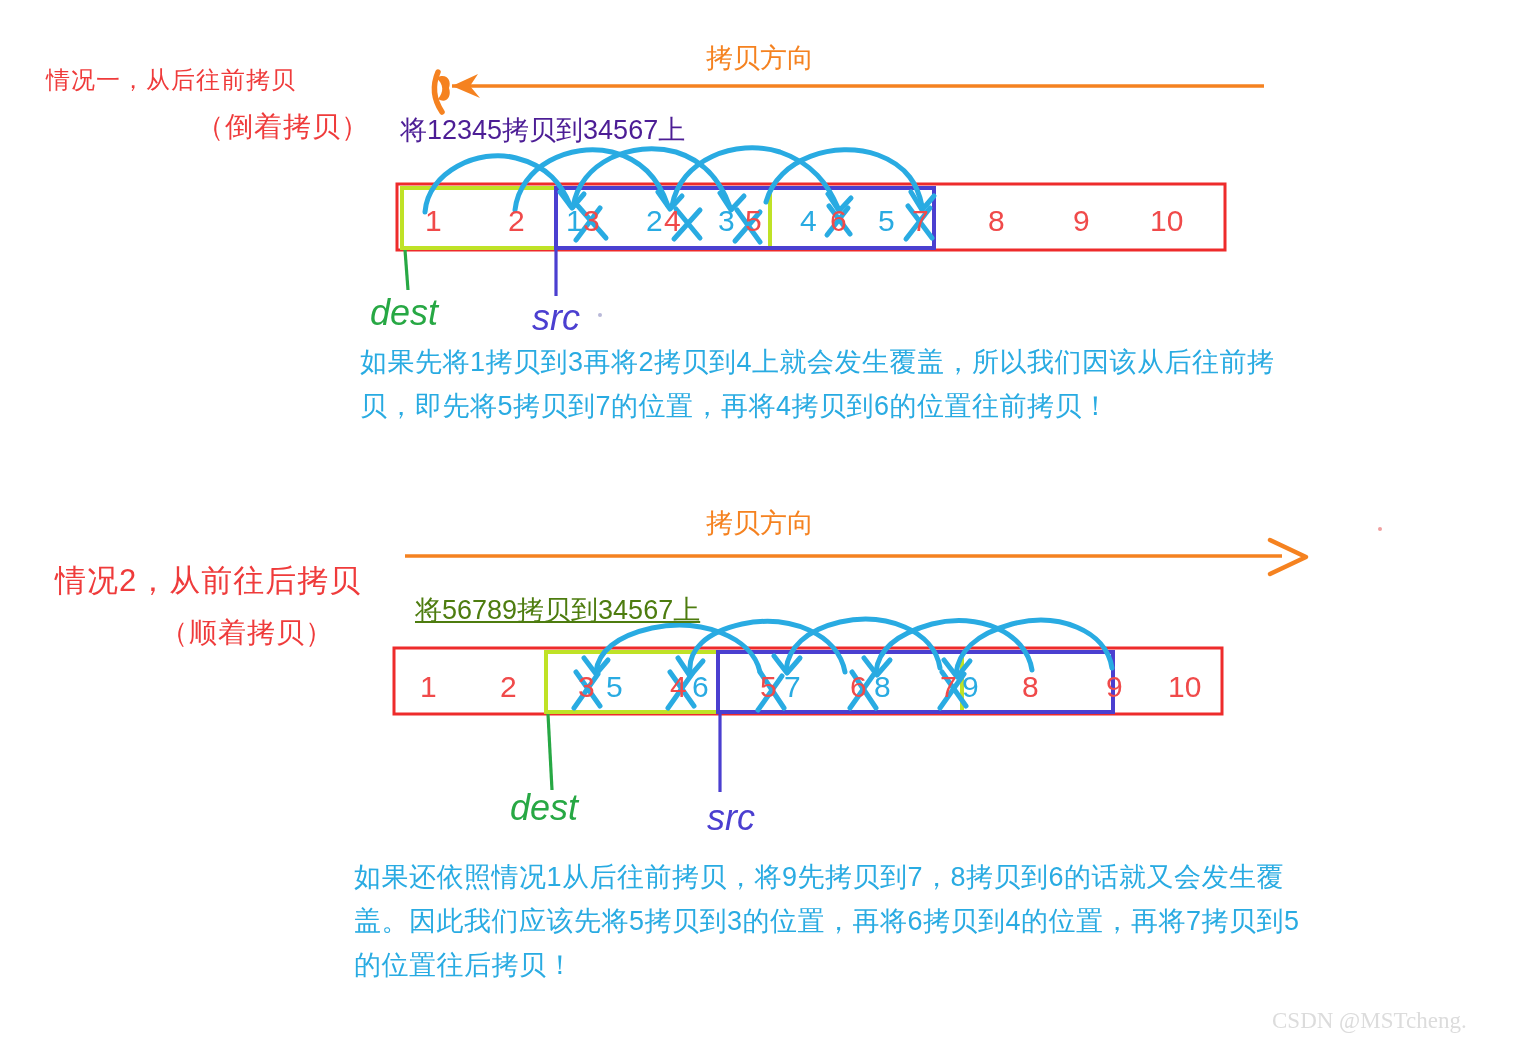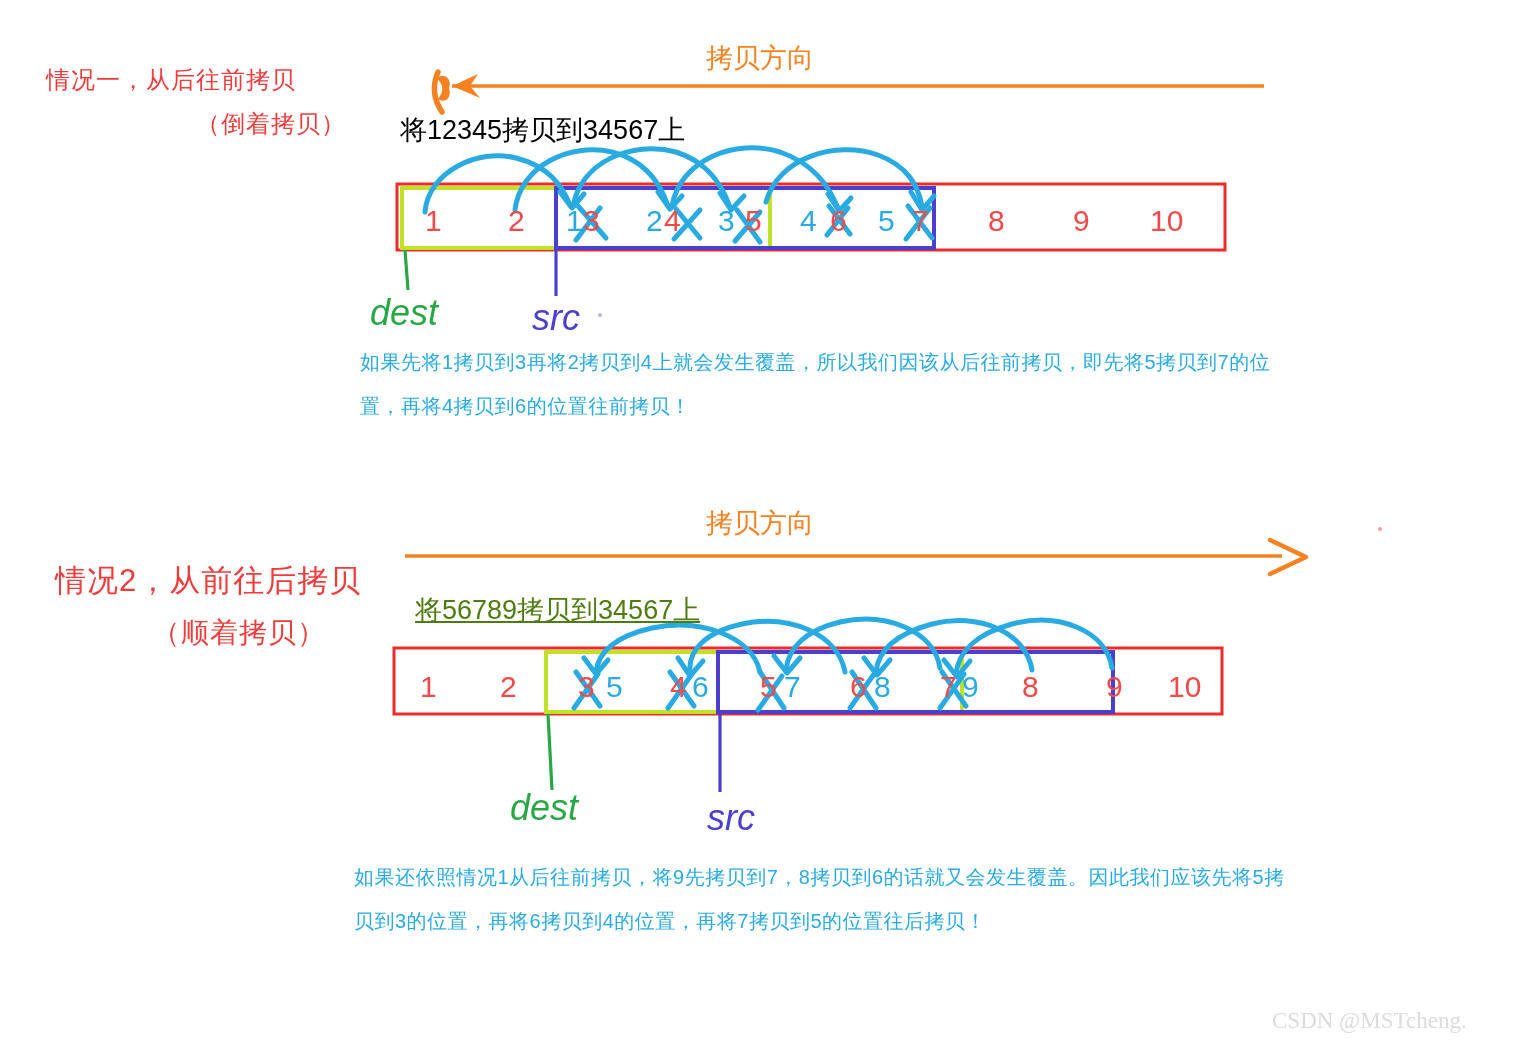--- a/index.html
+++ b/index.html
@@ -2,47 +2,47 @@
 <html><head>
 <meta charset="utf-8">
 <style>
   html,body{margin:0;padding:0;background:#ffffff;}
   body{width:1530px;height:1051px;position:relative;overflow:hidden;
        font-family:"Liberation Sans","DejaVu Sans",sans-serif;}
   .abs{position:absolute;}
 
   
   #case1-title{left:46px;top:64px;font-size:24px;color:#ef3b3b;letter-spacing:1px;}
-  #case1-sub{left:196px;top:108px;font-size:24px;color:#ef3b3b;letter-spacing:1px;}
+  #case1-sub{left:196px;top:108px;font-size:28px;color:#ef3b3b;letter-spacing:1px;}
   #case2-title{left:30px;top:560px;font-size:31px;color:#ef3b3b;letter-spacing:1px;margin-left:25px;}
-  #case2-sub{left:152px;top:614px;font-size:28px;color:#ef3b3b;letter-spacing:1px;}
+  #case2-sub{left:160px;top:614px;font-size:28px;color:#ef3b3b;letter-spacing:1px;}
 
   #dir1-label{left:706px;top:40px;font-size:27px;color:#f58220;}
   #dir2-label{left:706px;top:505px;font-size:27px;color:#f58220;}
 
-  #copy1-label{left:400px;top:112px;font-size:27px;color:#000000;}
+  #copy1-label{left:400px;top:112px;font-size:27px;color:#4c1d95;}
   #copy2-label{left:415px;top:592px;font-size:27px;color:#4d7c0f;text-decoration:underline;}
 
   
   #canvas{left:0;top:0;width:1530px;height:1051px;pointer-events:none;}
 
   
   .cellnum{position:absolute;font-size:30px;line-height:1;}
   .cn-red{color:#f04a4a;}
   .cn-blue{color:#29abe2;}
 
   
   .lbl{position:absolute;font-size:36px;line-height:1;font-style:italic;}
   #dest1{left:370px;top:295px;color:#27a844;}
   #src1{left:532px;top:300px;color:#4b3fd0;}
   #dest2{left:510px;top:790px;color:#27a844;}
   #src2{left:707px;top:800px;color:#4b3fd0;}
 
   
-  .para{position:absolute;color:#29abe2;font-size:20px;line-height:44px;letter-spacing:0.5px;}
+  .para{position:absolute;color:#29abe2;font-size:27px;line-height:44px;letter-spacing:0.5px;}
   #para1{left:360px;top:340px;width:940px;}
   #para2{left:354px;top:855px;width:950px;}
 
   
   #watermark{left:1272px;top:1008px;font-size:23px;color:#dcdcdc;
              font-family:Liberation Serif, serif;}
   #stray-dot{left:1378px;top:527px;width:4px;height:4px;border-radius:50%;
              background:#f0a0a0;}
   #stray-dot2{left:598px;top:313px;width:4px;height:4px;border-radius:50%;
              background:#b9b9d8;}

